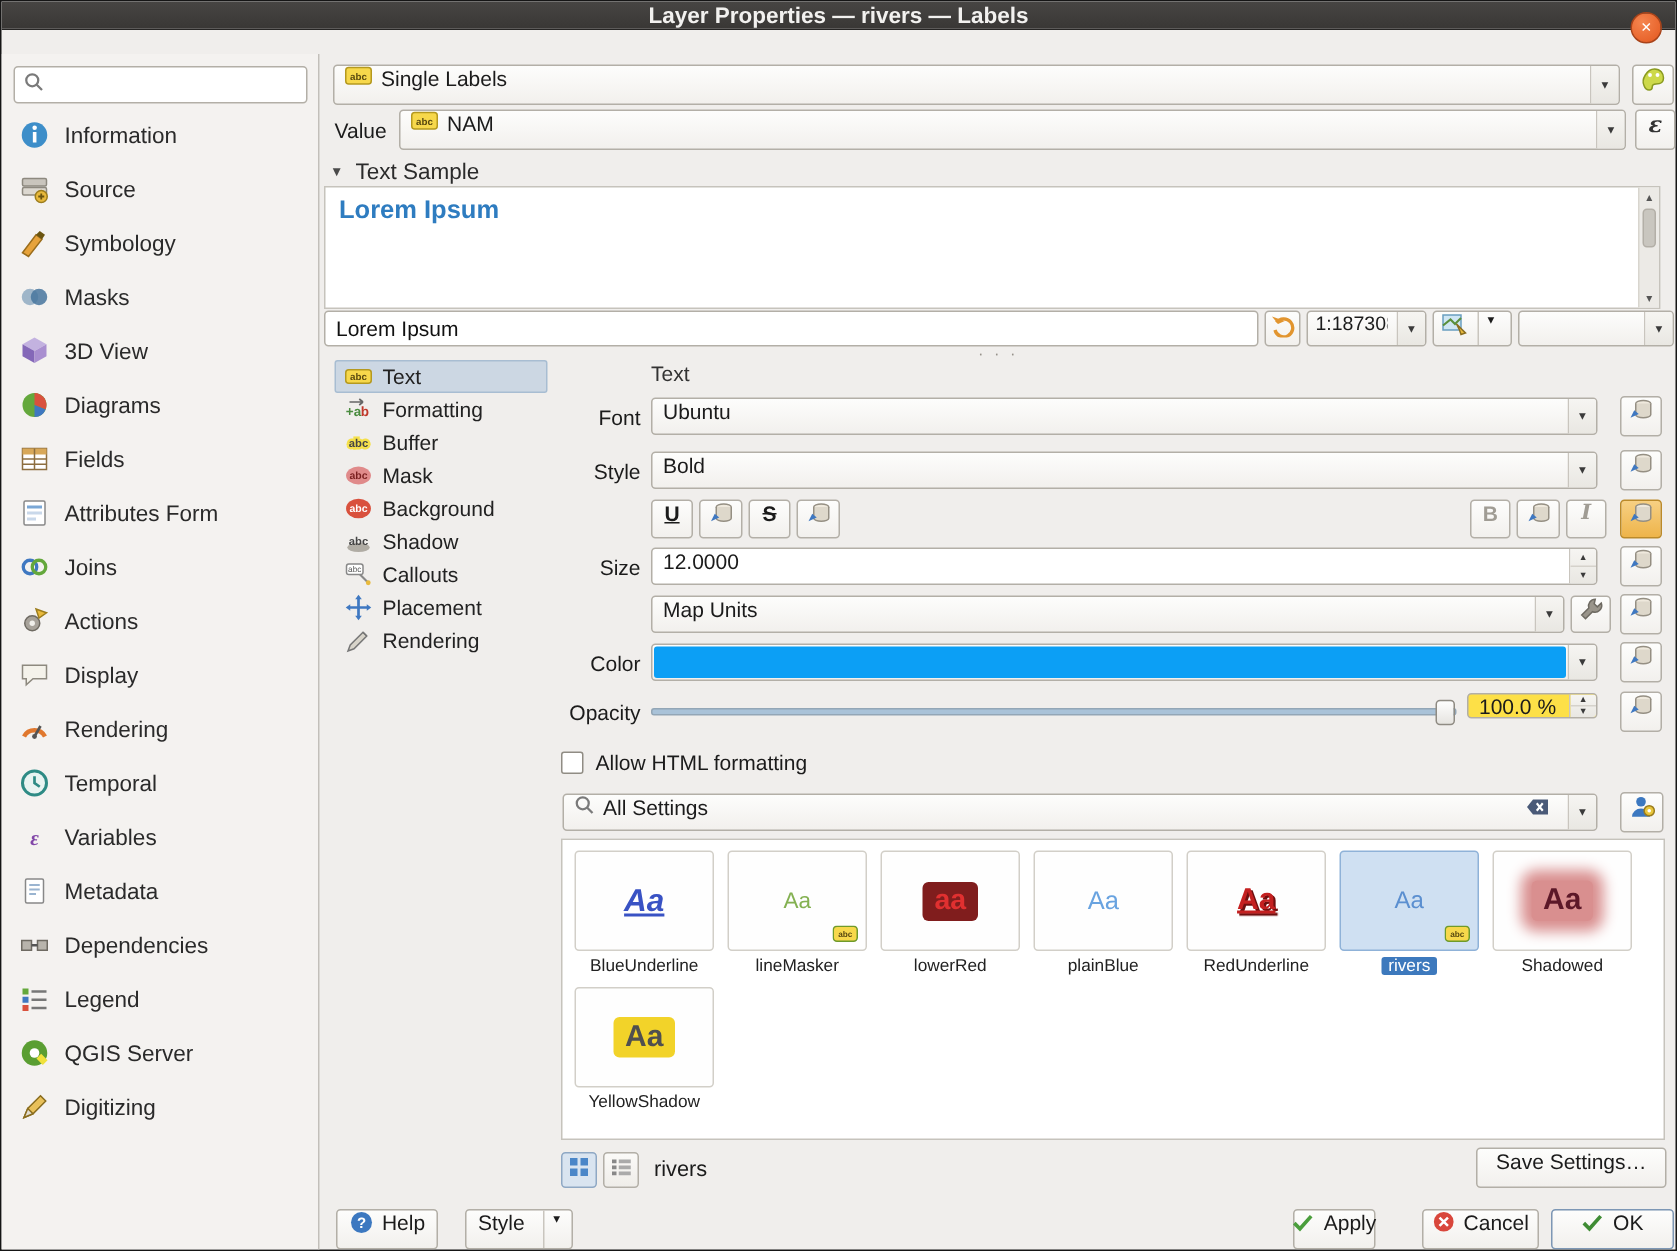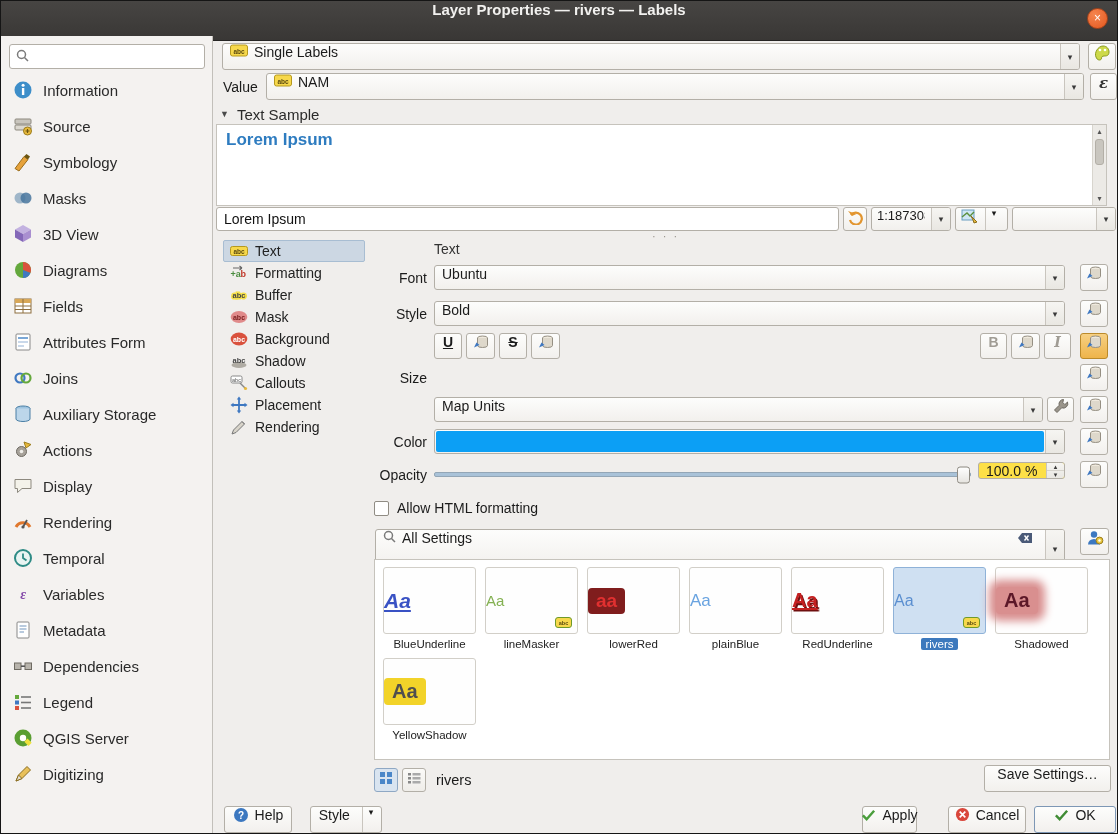--- a/index.html
+++ b/index.html
@@ -1,19 +1,19 @@
 <!DOCTYPE html>
 <html><head>
 <meta charset="utf-8">
 <style>
 *{box-sizing:border-box;margin:0;padding:0}
 html,body{background:#4a4a4a}
 body{font-family:"Liberation Sans","DejaVu Sans",sans-serif}
 .window{position:relative;width:1118px;height:834px;background:#f0eeec;border:1px solid #151515;overflow:hidden}
-.titlebar{position:absolute;left:0;right:0;top:0;height:40px;background:linear-gradient(#474543,#393735);border-bottom:1px solid #262524;display:flex;align-items:flex-start;justify-content:center}
+.titlebar{position:absolute;left:0;right:0;top:0;height:19px;background:linear-gradient(#474543,#393735);border-bottom:1px solid #262524;display:flex;align-items:flex-end;justify-content:center}
 .title-text{color:#f2f1ef;font-size:15px;font-weight:bold}
 .close-btn{position:absolute;right:9px;top:7px;width:21px;height:21px;border-radius:50%;background:radial-gradient(circle at 35% 30%,#f5854f,#e3571e);border:1px solid #a8431a;color:#fff;font-size:12px;line-height:19px;text-align:center;cursor:pointer}
 .sidebar{position:absolute;left:0;top:35px;bottom:0;width:212px;background:#f4f2f0;border-right:1px solid #c2bfba}
 .search-box{position:absolute;left:8px;top:8px;width:196px;height:25px;background:#fff;border:1px solid #b3afa7;border-radius:3px;display:flex;align-items:center;padding:0 6px;gap:5px}
 .search-box input{border:none;outline:none;flex:1;font-size:13px;background:transparent;font-family:inherit}
 .nav-list{position:absolute;top:36px;left:0;right:1px}
 .nav-item{height:36px;display:flex;align-items:center;gap:9px;padding-left:11px;font-size:15px;color:#2a2a2a;cursor:pointer;white-space:nowrap}
 .nav-item.selected{background:linear-gradient(#5a94ca,#3e6f9f);color:#fff}
 .nav-icon{width:22px;height:22px;display:flex;align-items:center;justify-content:center;flex:0 0 22px}
 .main{position:absolute;left:213px;top:35px;right:0;bottom:0}
@@ -46,21 +46,21 @@
 .color-widget{padding:0}
 .color-fill{flex:1;align-self:stretch;margin:1px;border-radius:2px}
 .slider{position:absolute;display:flex;align-items:center}
 .groove{position:relative;width:100%;height:5px;background:#a9c2d8;border:1px solid #93a6b6;border-radius:2px}
 .handle{position:absolute;right:0;top:50%;transform:translateY(-50%);width:13px;height:17px;background:linear-gradient(#fefefe,#e6e4e0);border:1px solid #8f8b83;border-radius:3px}
 .checkbox-row{position:absolute;display:flex;align-items:center;gap:8px;font-size:14px;color:#1b1b1b}
 .cb{width:15px;height:15px;background:#fff;border:1px solid #908c84;border-radius:2px}
 .browser{position:absolute;background:#fff;border:1px solid #c6c3bc;overflow:hidden}
 .preset-grid{display:flex;flex-wrap:wrap;gap:7px;padding:7px}
 .preset-card{width:95px;display:flex;flex-direction:column;align-items:center;cursor:pointer}
-.preset-thumb{position:relative;width:93px;height:67px;background:#fefefe;border:1px solid #d2cfc8;border-radius:3px;display:flex;align-items:center;justify-content:flex-start}
+.preset-thumb{position:relative;width:93px;height:67px;background:#fefefe;border:1px solid #d2cfc8;border-radius:3px;display:flex;align-items:center;justify-content:center}
 .preset-card.selected .preset-thumb{background:#cfe0f2;border-color:#8fb2d8}
 .preset-name{margin-top:3px;font-size:11.5px;color:#222;text-align:right;line-height:14px}
 .preset-name .sel{background:#3d79bd;color:#fff;padding:0 4px;border-radius:2px}
 .preset-badge{position:absolute;right:5px;bottom:5px;line-height:0}
 .view-btn{position:absolute;width:24px;height:24px;border:1px solid #b3afa7;border-radius:3px;background:linear-gradient(#fbfaf8,#efede9);display:flex;align-items:center;justify-content:center;cursor:pointer}
 .view-btn.active{background:#d9e4f0;border-color:#8fa8c4}
 .pushbtn{gap:6px;font-size:14px}
 .split-sep{align-self:stretch;width:1px;background:#c9c5be;margin-left:6px}
 .eps{font-family:"DejaVu Serif",serif;font-style:italic;font-weight:bold;font-size:15px;color:#333}
 .abc-ic{line-height:0}
@@ -170,29 +170,20 @@
             <svg width="20" height="20" viewBox="0 0 20 20">
               <circle cx="7" cy="10" r="4.5" fill="none" stroke="#3f78c1" stroke-width="2.2"></circle>
               <circle cx="13" cy="10" r="4.5" fill="none" stroke="#64a83c" stroke-width="2.2"></circle>
             </svg>
           </span>
           <span>Joins</span>
         </div>
         <div class="nav-item">
           <span class="nav-icon">
             <svg width="20" height="20" viewBox="0 0 20 20">
-              <ellipse cx="10" cy="4.5" rx="7" ry="2.5" fill="#9ec4e0" stroke="#4a7fa5"></ellipse>
-              <path d="M3 4.5 V15 a7 2.5 0 0 0 14 0 V4.5" fill="#bcd6ea" stroke="#4a7fa5"></path>
-            </svg>
-          </span>
-          <span>Auxiliary Storage</span>
-        </div>
-        <div class="nav-item">
-          <span class="nav-icon">
-            <svg width="20" height="20" viewBox="0 0 20 20">
               <circle cx="8.5" cy="11.5" r="5" fill="#a7a29a" stroke="#6e6a62"></circle>
               <circle cx="8.5" cy="11.5" r="1.8" fill="#f0efeb"></circle>
               <path d="M11 2 L18 4.5 L13 8 Z" fill="#e8b93c" stroke="#9c7d1d"></path>
             </svg>
           </span>
           <span>Actions</span>
         </div>
         <div class="nav-item">
           <span class="nav-icon">
             <svg width="20" height="20" viewBox="0 0 20 20">
@@ -508,20 +499,27 @@
       </div>
     <div class="w btn dd-btn active" style="left:866px;top:297px;width:28px;height:26px">
         <span><svg width="16" height="16" viewBox="0 0 16 16">
             <ellipse cx="9.5" cy="4" rx="5" ry="2" fill="#efe9dd" stroke="#958f83"></ellipse>
             <path d="M4.5 4 v7.5 a5 2 0 0 0 10 0 V4" fill="#ded8cb" stroke="#958f83"></path>
             <path d="M1 13.5 L6.5 11 L3.5 8.5 Z" fill="#3f78c1"></path>
           </svg></span>
       </div>
 
     <div class="label right" style="left:130px;top:329px;width:83px;height:25px">Size</div>
+    <div class="w" style="left:220px;top:329px;width:631px;height:25px;padding-left:7px;background:#fff">
+      <span>12.0000</span>
+      <span class="spin-arrows">
+          <span class="sa">▴</span>
+          <span class="sa">▾</span>
+        </span>
+    </div>
     <div class="w btn dd-btn" style="left:866px;top:328px;width:28px;height:27px">
         <span><svg width="16" height="16" viewBox="0 0 16 16">
             <ellipse cx="9.5" cy="4" rx="5" ry="2" fill="#efe9dd" stroke="#958f83"></ellipse>
             <path d="M4.5 4 v7.5 a5 2 0 0 0 10 0 V4" fill="#ded8cb" stroke="#958f83"></path>
             <path d="M1 13.5 L6.5 11 L3.5 8.5 Z" fill="#3f78c1"></path>
           </svg></span>
       </div>
 
     <div class="w combo" style="left:220px;top:361px;width:609px;height:25px">
       <span class="combo-text">Map Units</span>
@@ -572,21 +570,21 @@
             <path d="M4.5 4 v7.5 a5 2 0 0 0 10 0 V4" fill="#ded8cb" stroke="#958f83"></path>
             <path d="M1 13.5 L6.5 11 L3.5 8.5 Z" fill="#3f78c1"></path>
           </svg></span>
       </div>
 
     <div class="checkbox-row" style="left:160px;top:462px;height:20px">
       <span class="cb"></span>
       <span>Allow HTML formatting</span>
     </div>
 
-    <div class="w combo" style="left:161px;top:493px;width:690px;height:39px">
+    <div class="w combo" style="left:161px;top:493px;width:690px;height:25px">
       <span><svg width="13" height="13" viewBox="0 0 13 13">
             <circle cx="5.5" cy="5.5" r="4" fill="none" stroke="#7a7a7a" stroke-width="1.5"></circle>
             <line x1="8.5" y1="8.5" x2="12" y2="12" stroke="#7a7a7a" stroke-width="1.5"></line>
           </svg></span>
       <span class="combo-text">All Settings</span>
       <span style="margin-left:auto;line-height:0"><svg width="16" height="16" viewBox="0 0 16 16">
             <path d="M5 3 h10 v10 H5 L1 8 Z" fill="#4a5a78"></path>
             <path d="M7.5 5.5 l4 5 M11.5 5.5 l-4 5" stroke="#fff" stroke-width="1.4"></path>
           </svg></span>
       <span class="arrow-zone" style="margin-left:6px">▾</span>

